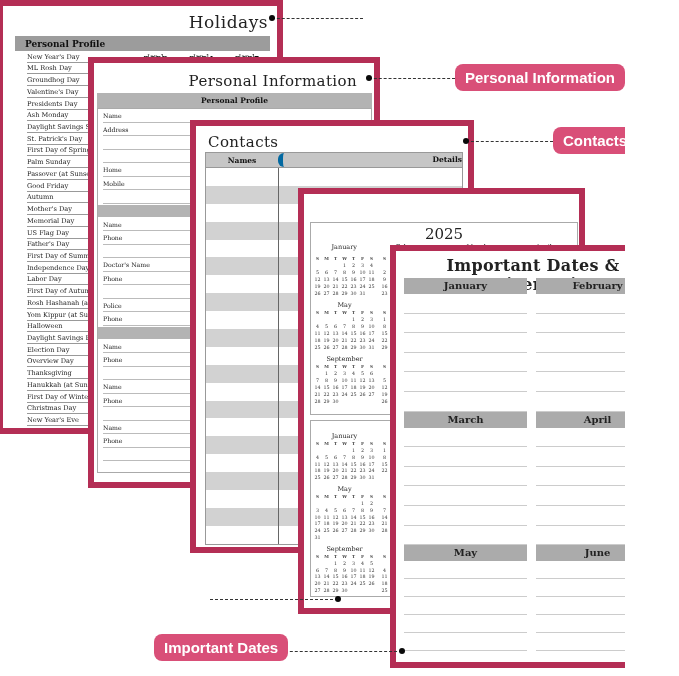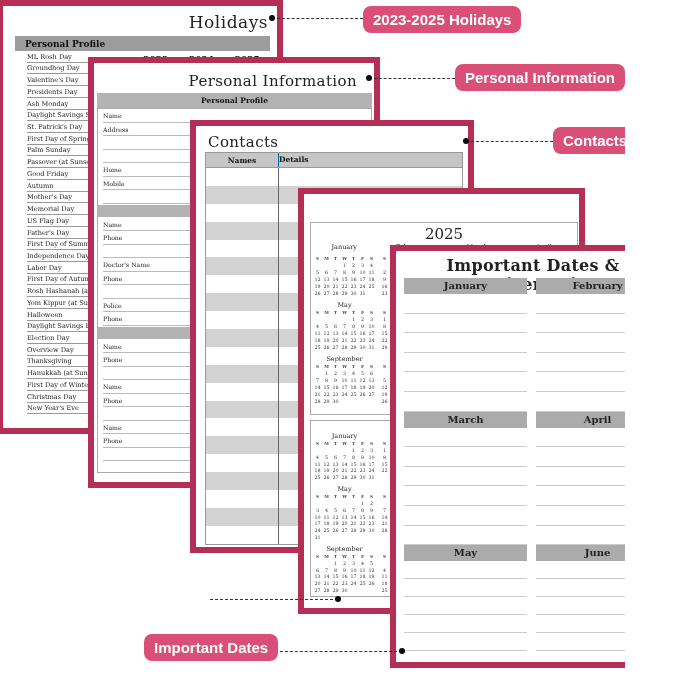--- a/index.html
+++ b/index.html
@@ -31,21 +31,21 @@
          box-sizing:border-box;overflow:hidden;}
   .p-row{height:13.5px;margin-left:5px;width:128px;border-bottom:1px solid #bbb;box-sizing:border-box;}
   .p-row span{display:block;font-size:6.2px;padding-top:3px;color:#222;}
   .p-bar{height:12px;margin:1px 0;background:var(--c-bar_gray);}
   
   .c-title{position:absolute;left:12px;top:7px;font-size:15px;letter-spacing:.4px;}
   .c-table{position:absolute;left:9px;top:26px;width:258px;border:1px solid #999;box-sizing:border-box;}
   .c-header{display:flex;height:14px;background:var(--c-contacts_header);font-size:7.5px;
             font-weight:bold;color:#111;align-items:center;border-bottom:1px solid #999;}
   .c-header .c-names{width:72px;text-align:center;}
-  .c-header .c-details{flex:1;text-align:left;border-left:1px solid #0369a1;height:100%;line-height:14px;}
+  .c-header .c-details{flex:1;text-align:right;border-left:5px solid #0369a1;height:100%;line-height:14px;border-radius:6px;}
   .c-row{display:flex;height:17.9px;}
   .c-row.odd{background:var(--c-row_stripe);}
   .c-row .c-names{width:72px;}
   .c-row .c-details{flex:1;border-left:1px solid #666;}
   
   .y-title{position:absolute;left:14px;top:6px;font-size:15px;letter-spacing:.4px;}
   .y-box{position:absolute;left:6px;width:268px;border:1px solid #aaa;box-sizing:border-box;}
   .y-box-2025{top:28px;height:193px;}
   .y-box-2026{top:226px;height:177px;}
   .y-year{text-align:center;font-size:15px;margin-top:2px;height:18px;}
@@ -91,20 +91,26 @@
     <div class="h-title">Holidays</div>
     <div class="h-table">
       <div class="h-header">
         <div class="h-name">Personal Profile</div>
         <div class="h-year">2023</div>
         <div class="h-year">2024</div>
         <div class="h-year">2025</div>
       </div>
       <div id="holiday-rows">
           <div class="h-row">
+            <div class="h-cell-name">New Year's Day</div>
+            <div class="h-cell-date">Jan 1</div>
+            <div class="h-cell-date">Jan 1</div>
+            <div class="h-cell-date">Jan 1</div>
+          </div>
+          <div class="h-row">
             <div class="h-cell-name">ML Rosh Day</div>
             <div class="h-cell-date"></div>
             <div class="h-cell-date"></div>
             <div class="h-cell-date"></div>
           </div>
           <div class="h-row">
             <div class="h-cell-name">Groundhog Day</div>
             <div class="h-cell-date"></div>
             <div class="h-cell-date"></div>
             <div class="h-cell-date"></div>
@@ -1015,18 +1021,17 @@
   <div class="connector" style="left:466px;top:141px;width:87px;">
       <span class="dot left"></span>
     </div>
   <div class="connector" style="left:210px;top:599px;width:128px;">
       <span class="dot right"></span>
     </div>
   <div class="connector" style="left:265px;top:651px;width:137px;">
       <span class="dot right"></span>
     </div>
 
-  <div class="badge" style="left:363px;top:6px;">2023-2025 Holidays</div>
   <div class="badge" style="left:455px;top:64px;">Personal Information</div>
   <div class="badge" style="left:553px;top:127px;">Contacts</div>
-  <div class="badge" style="left:144px;top:634px;">Important Dates</div>
+  <div class="badge" style="left:154px;top:634px;">Important Dates</div>
 
 </div>
 
 </body></html>

